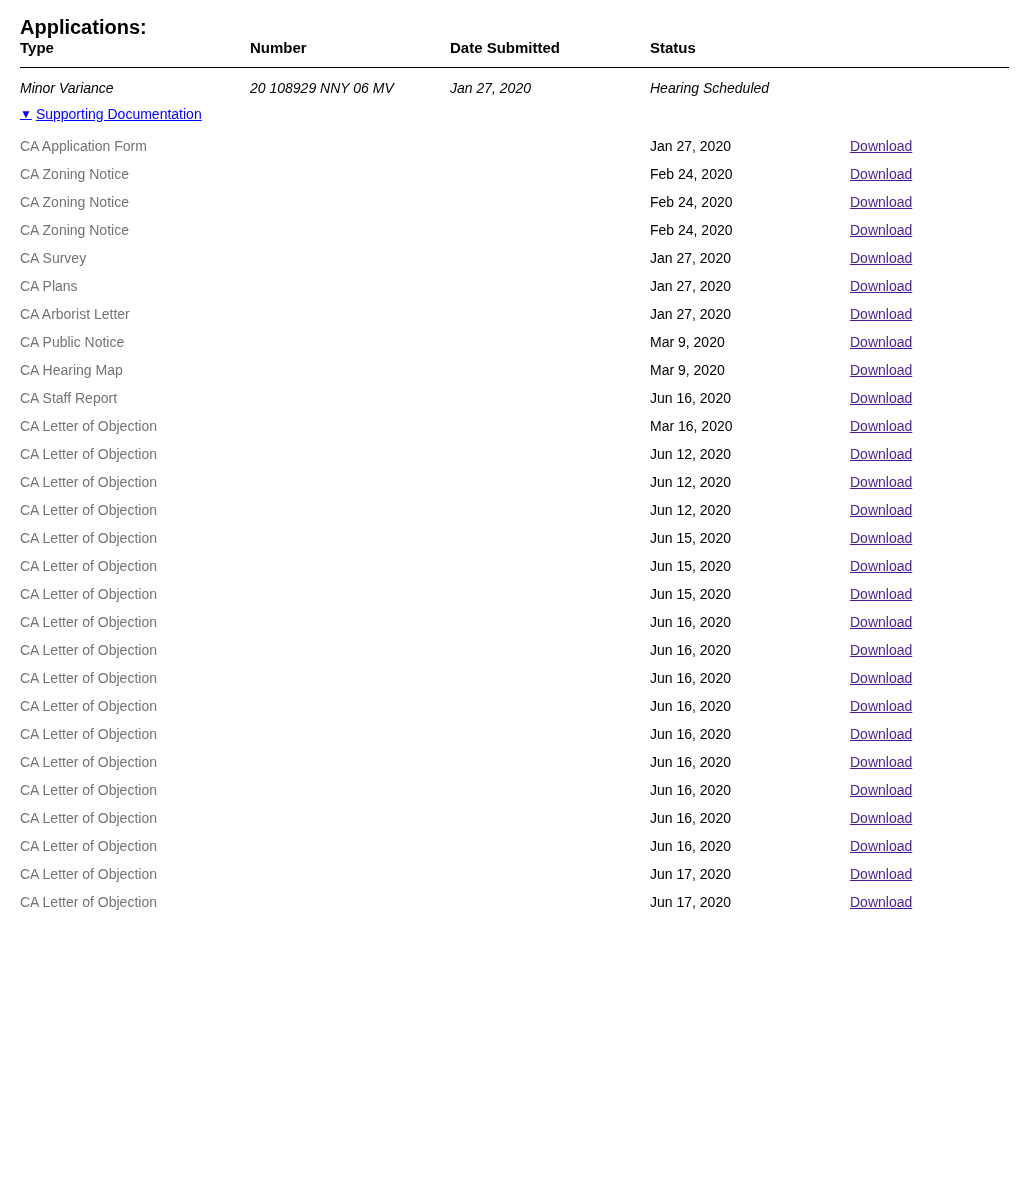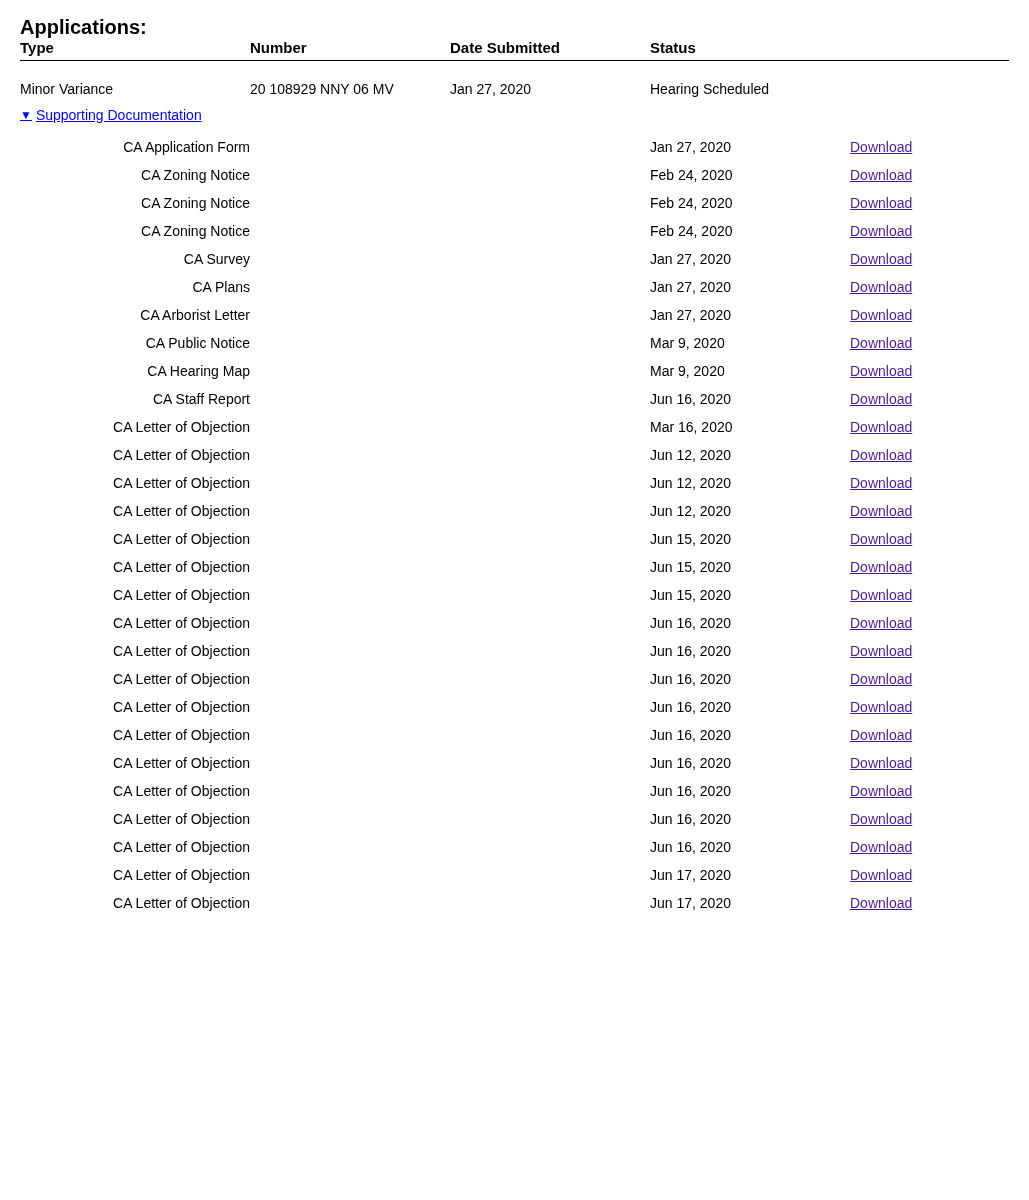--- a/index.html
+++ b/index.html
@@ -15,32 +15,33 @@
       padding: 16px 20px;
     }
     .page-title {
       font-size: 20px;
       font-weight: bold;
     }
     .header-row {
       display: grid;
       grid-template-columns: 230px 200px 200px 200px 120px;
       border-bottom: 1px solid #000;
-      padding-bottom: 4px;
-      margin-bottom: 16px;
+      padding-bottom: 11px;
+      margin-bottom: 8px;
     }
     .header-cell {
       font-weight: bold;
       font-size: 15px;
     }
     .app-row {
       display: grid;
       grid-template-columns: 230px 200px 200px 200px 120px;
       padding: 4px 0;
       align-items: center;
+      font-style: italic;
     }
     .supporting-docs-toggle {
       color: #00f;
       text-decoration: underline;
       cursor: pointer;
       display: flex;
       align-items: center;
       gap: 4px;
       margin: 6px 0 10px 0;
     }
@@ -50,22 +51,21 @@
     .doc-section {
       margin-top: 4px;
     }
     .doc-row {
       display: grid;
       grid-template-columns: 230px 200px 200px 200px 120px;
       padding: 6px 0;
       align-items: center;
     }
     .doc-name {
-      color: #000000;
-      text-align: right;
+      color: #737373;
     }
     .doc-date {
       color: #000;
     }
     .download-link {
       color: #4c1d95;
       text-decoration: underline;
       cursor: pointer;
     }
     .col-type { }

